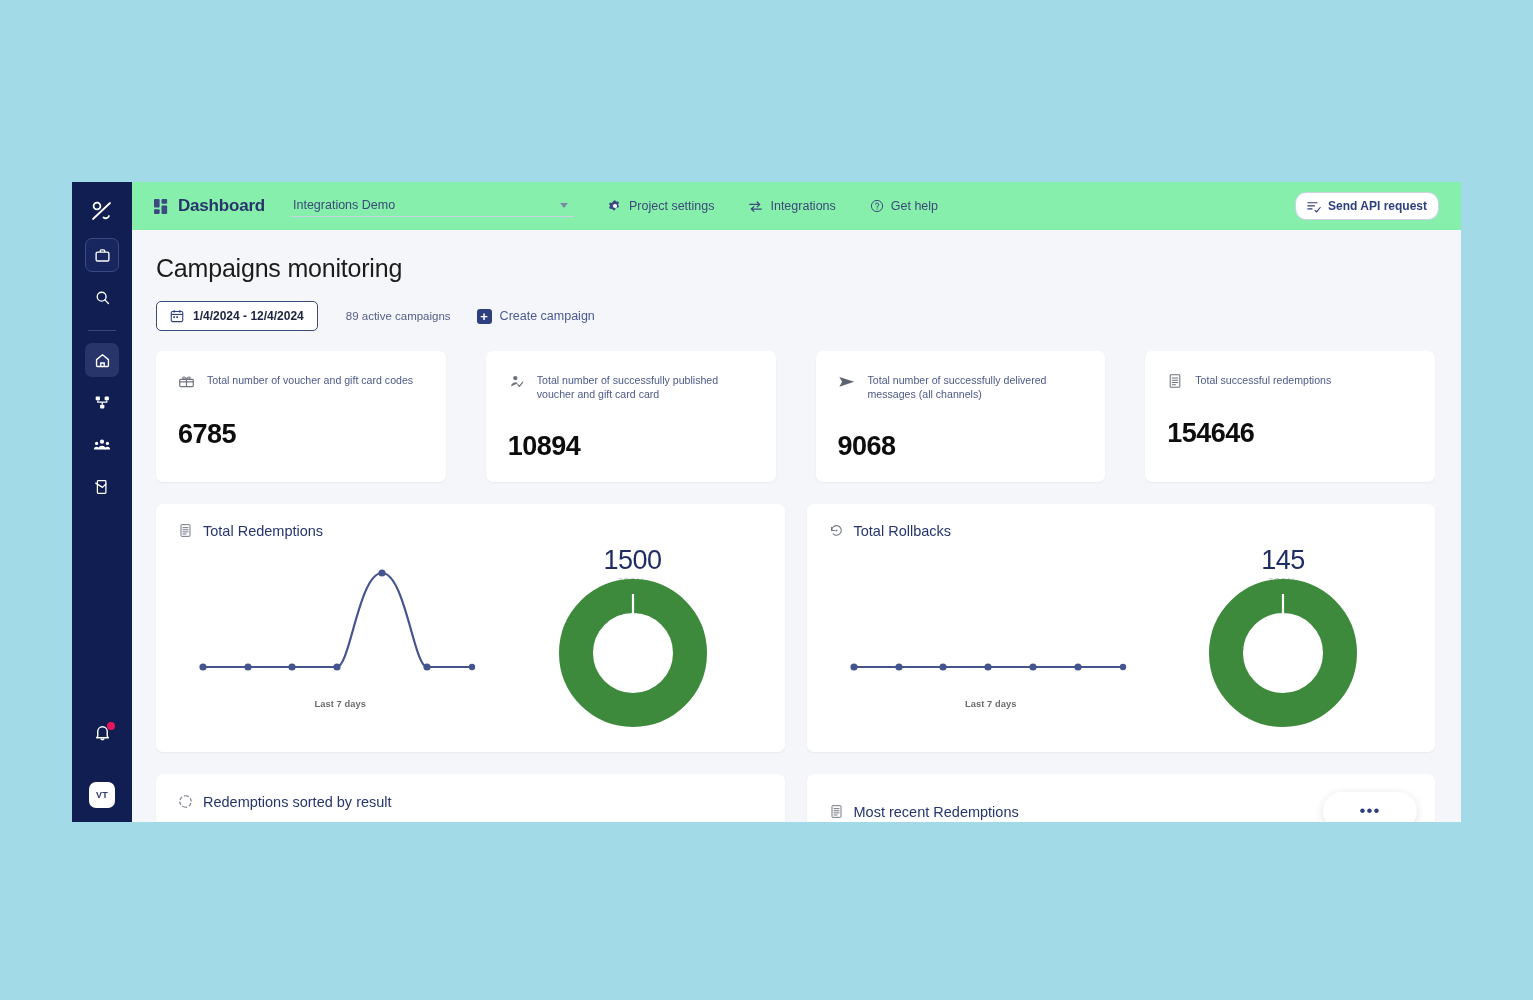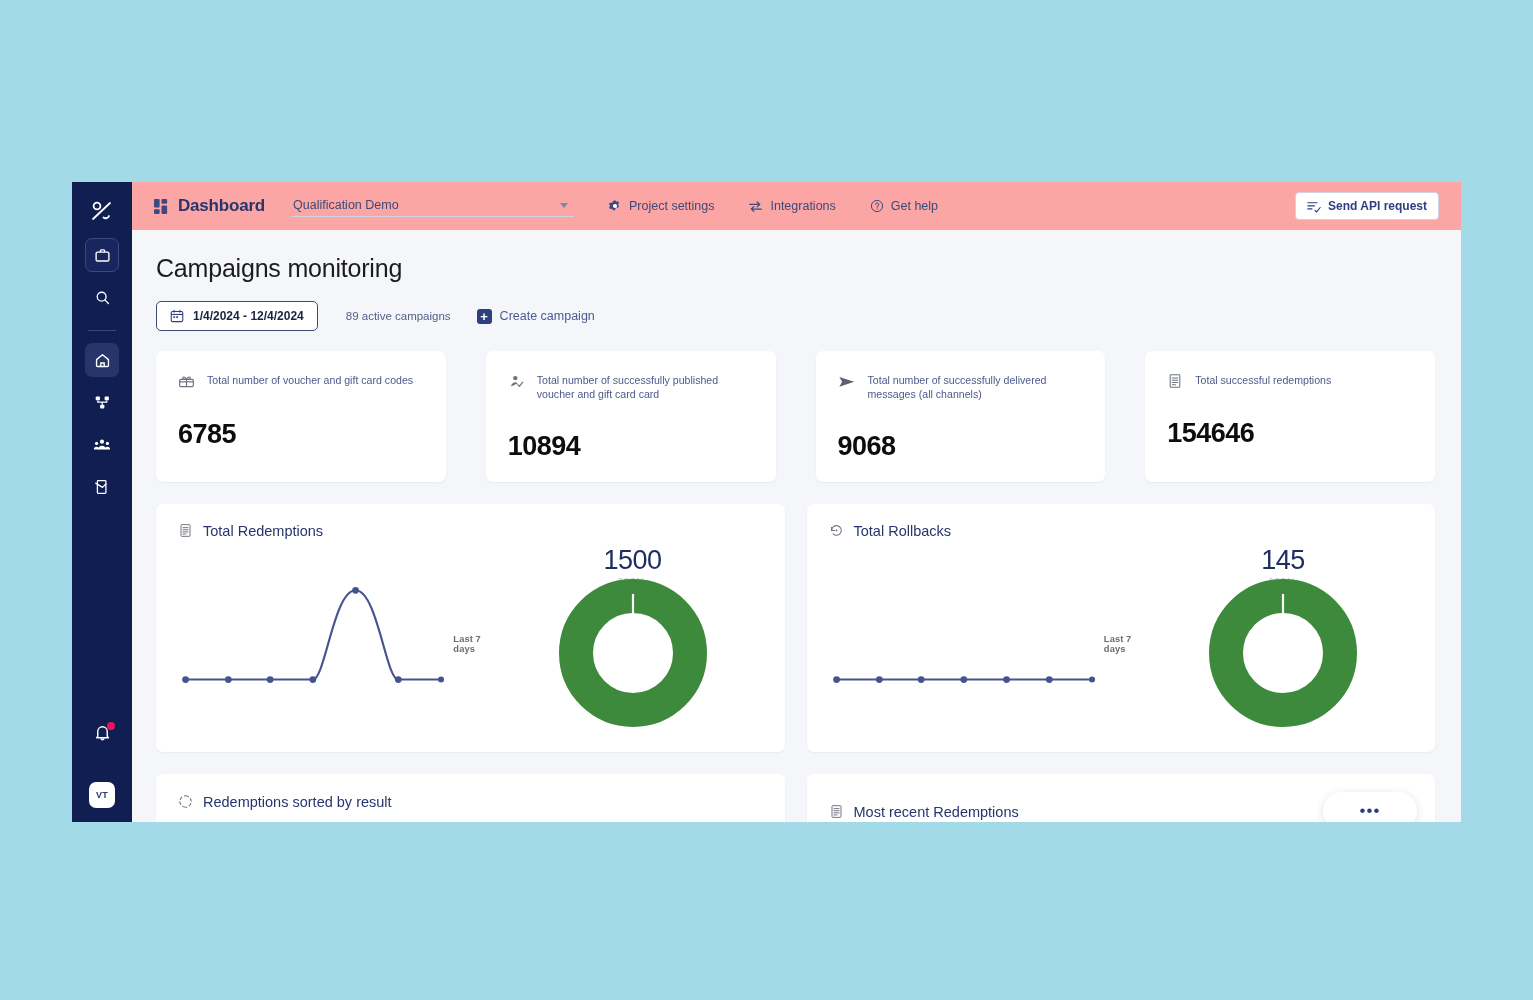--- a/index.html
+++ b/index.html
@@ -58,21 +58,21 @@
     font-size: 9px; font-weight: bold;
     display: flex; align-items: center; justify-content: center;
     letter-spacing: .3px;
   }
 
   
   .main { flex: 1; display: flex; flex-direction: column; min-width: 0; }
 
   .topbar {
     height: 48px; flex: 0 0 48px;
-    background: #fca5a5;
+    background: #86efac;
     display: flex; align-items: center;
     padding: 0 22px 0 22px;
     gap: 0;
   }
   .topbar-title {
     font-size: 17px; font-weight: bold; color: #27356b;
     letter-spacing: -.2px; margin-left: 9px;
   }
   .project-select {
     margin-left: 26px;
@@ -89,21 +89,21 @@
     border-top: 5px solid #7b87a8;
   }
   .top-link {
     display: flex; align-items: center; gap: 7px;
     font-size: 12.5px; color: #3c4a78;
     margin-left: 34px;
   }
   .top-spacer { flex: 1; }
   .api-btn {
     display: flex; align-items: center; gap: 6px;
-    border: 1px solid #cdd3e2; border-radius: 4px;
+    border: 1px solid #cdd3e2; border-radius: 11px;
     padding: 6px 11px;
     font-size: 12px; font-weight: bold; color: #2e3f7e;
     background: #fff;
   }
 
   .content {
     flex: 1; overflow: hidden;
     padding: 24px 26px 0 24px;
   }
   .page-title {
@@ -165,22 +165,22 @@
   }
   .card-title {
     display: flex; align-items: center; gap: 10px;
     font-size: 14.5px; color: #26356e;
   }
   .chart-body {
     display: flex; align-items: center;
     height: 190px;
   }
   .spark-wrap {
-    flex: 1; display: flex; flex-direction: row;
-    align-items: center; justify-content: center;
+    flex: 1; display: flex; flex-direction: column;
+    align-items: center; justify-content: center; text-align: center;
   }
   .spark-caption {
     font-size: 9.3px; font-weight: bold; color: #6c6c6c;
     margin-top: 20px; letter-spacing: .1px;
   }
   .donut-wrap {
     width: 260px; display: flex; flex-direction: column;
     align-items: center; justify-content: flex-start;
     padding-top: 6px;
   }
@@ -300,21 +300,21 @@
         <svg width="15" height="15" viewBox="0 0 16 16">
           <rect x="0" y="0" width="6" height="9" rx="1" fill="#3c4a81"></rect>
           <rect x="8" y="0" width="6" height="5" rx="1" fill="#3c4a81"></rect>
           <rect x="0" y="11" width="6" height="5" rx="1" fill="#3c4a81"></rect>
           <rect x="8" y="7" width="6" height="9" rx="1" fill="#3c4a81"></rect>
         </svg>
       </span>
       <span class="topbar-title">Dashboard</span>
 
       <div class="project-select">
-        <span>Qualification Demo</span>
+        <span>Integrations Demo</span>
         <span class="caret"></span>
       </div>
 
       <div class="top-link">
         <span>
           <svg width="14" height="14" viewBox="0 0 20 20" fill="#3c4a81">
             <path d="M10 1.6 l1.2 2 a6.5 6.5 0 0 1 1.6 .7 l2.2-.6 1.6 2.8 -1.6 1.6 a6.5 6.5 0 0 1 0 1.8 l1.6 1.6 -1.6 2.8 -2.2-.6 a6.5 6.5 0 0 1 -1.6 .7 L10 18.4 6.8 18.4 5.6 16.4 a6.5 6.5 0 0 1 -1.6-.7 l-2.2 .6 -1.6-2.8 1.6-1.6 a6.5 6.5 0 0 1 0-1.8 L.2 8.5 1.8 5.7 4 6.3 a6.5 6.5 0 0 1 1.6-.7 L6.8 3.6 Z" transform="scale(.88) translate(1.4,0)"></path>
             <circle cx="10" cy="10" r="3" fill="#fff"></circle>
           </svg>
         </span>

